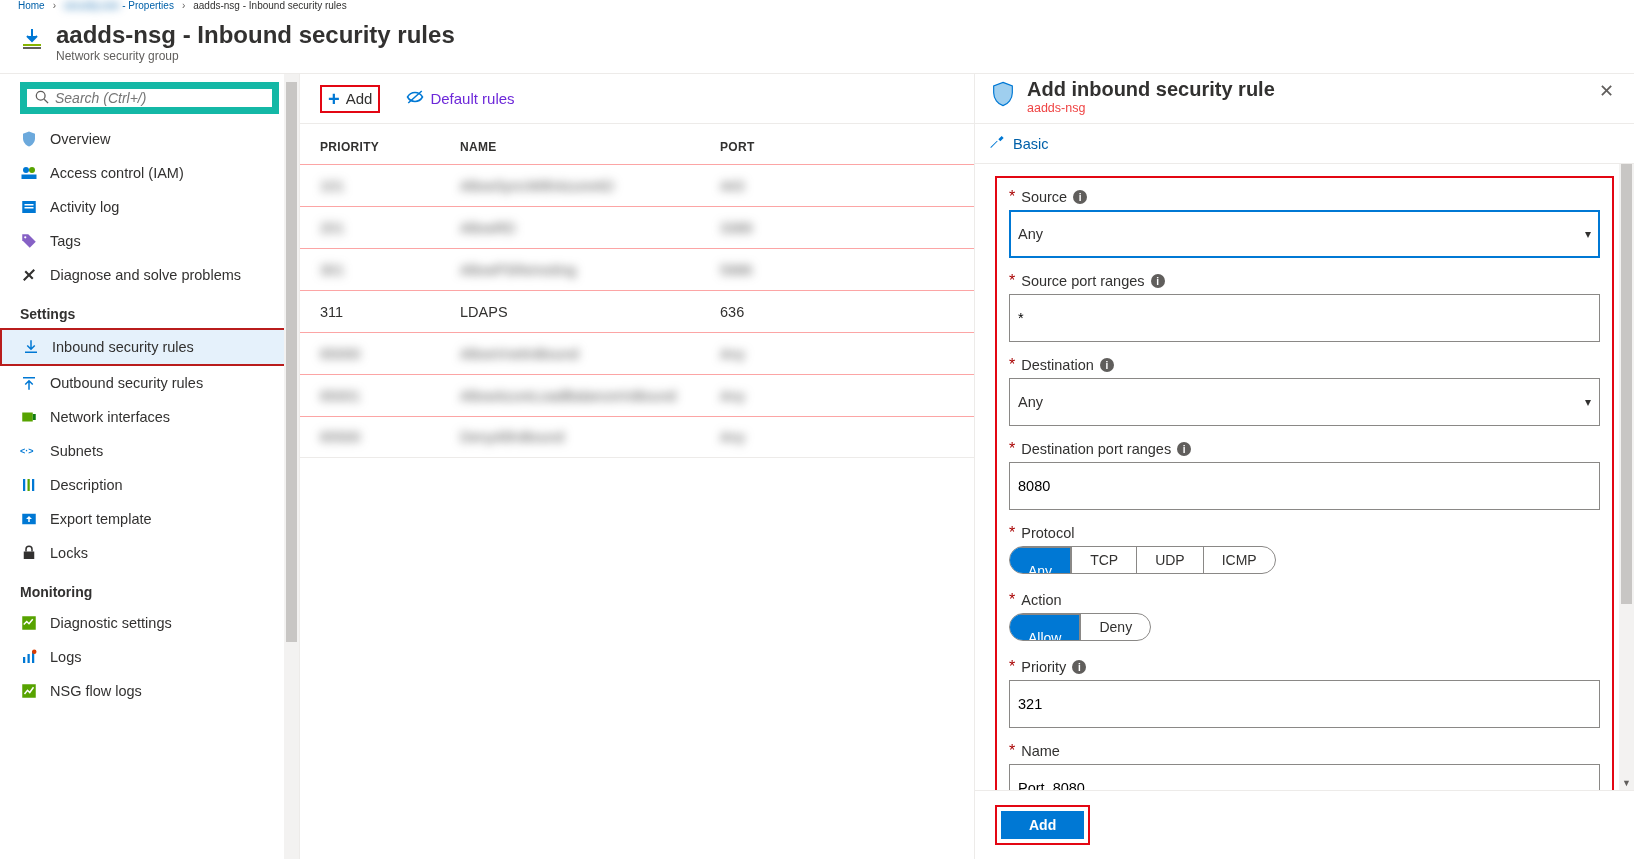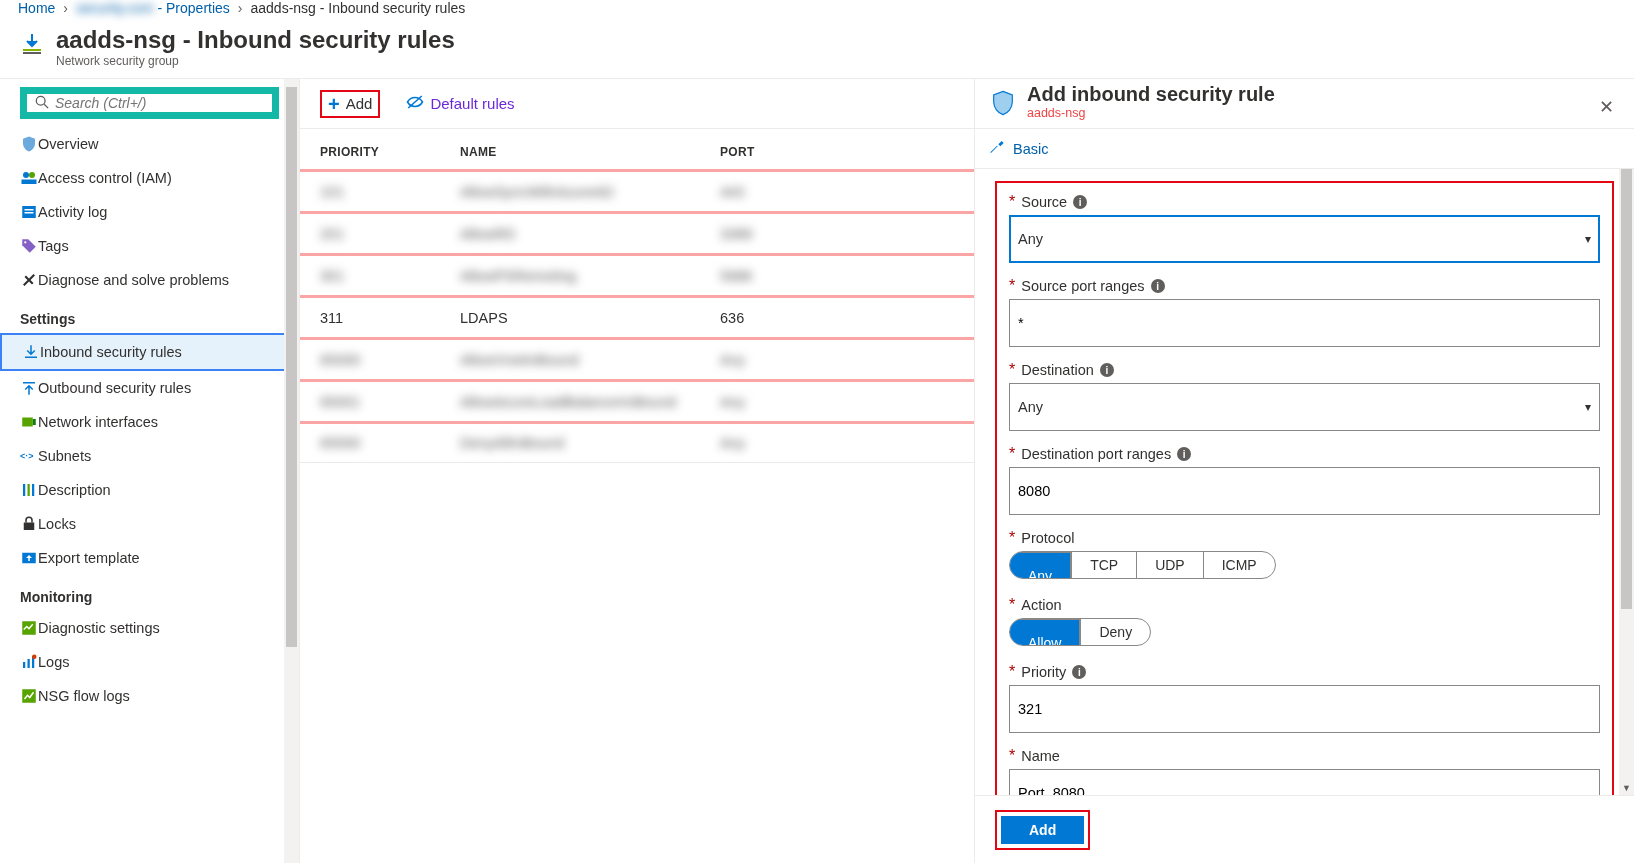--- a/index.html
+++ b/index.html
@@ -1,61 +1,61 @@
 <!DOCTYPE html>
 <html><head>
 <meta charset="utf-8">
 <style>
 * { box-sizing: border-box; margin: 0; padding: 0; font-family: "Segoe UI", Arial, sans-serif; }
 body { width: 1634px; height: 863px; background: #fff; overflow: hidden; position: relative; font-size: 14px; color: #323130; }
 
 
-.breadcrumbs { display: flex; align-items: center; gap: 8px; padding: 0px 0 6px 18px; font-size: 14px; color: #323130; }
+.breadcrumbs { display: flex; align-items: center; gap: 8px; padding: 0px 0 6px 18px; font-size: 10px; color: #323130; }
 .breadcrumbs .bc-link { color: #0060a9; cursor: pointer; }
 .breadcrumbs .bc-sep { color: #605e5c; }
 .breadcrumbs .bc-redacted { filter: blur(4px); color: #0060a9; }
 
 
 .page-header { padding: 4px 0 10px 20px; border-bottom: 1px solid #edebe9; display:flex; align-items:flex-start; gap:12px;}
 .page-header .hicon svg { width:24px; height:24px; margin-top:6px;}
 .page-header h1 { font-size: 24px; font-weight: 600; color:#323130; }
 .page-header .subtitle { font-size: 12px; color: #605e5c; margin-top:0px;}
 
 
 .layout { display: flex; height: calc(100% - 78px); }
 .sidebar { width: 300px; border-right: 1px solid #edebe9; position:relative; padding:8px 0;}
 .sidebar .collapse { position:absolute; right:4px; top:6px; font-size:16px; color:#605e5c; cursor:pointer;}
 .search-wrap { margin: 0 20px 8px 20px; border:7px solid #14b8a6; height:32px; display:flex; align-items:center; padding:0 8px; gap:6px;}
 .search-wrap input { border:none; outline:none; flex:1; font-size:14px; font-style:italic; color:#605e5c; background:transparent;}
-.nav-item { display:flex; align-items:center; padding:8px 20px; cursor:pointer; font-size:14.5px; color:#323130;}
+.nav-item { display:flex; align-items:center; gap:12px; padding:8px 20px; cursor:pointer; font-size:14.5px; color:#323130;}
 .nav-item.selected { background:#e5f1fb; }
 .nav-item .nicon { width:18px; height:18px; display:inline-flex; align-items:center; justify-content:center;}
 .nav-section { padding:14px 20px 6px 20px; font-size:14px; font-weight:600; color:#323130;}
-.sidebar-red { border:2px solid #3b82f6; }
+.sidebar-red { border:2px solid #b91c1c; }
 
 
 .content { flex:1; position:relative; overflow:hidden;}
 .toolbar { display:flex; align-items:center; gap:18px; padding:10px 20px; border-bottom:1px solid #edebe9;}
 .tbtn { display:flex; align-items:center; gap:6px; padding:4px 8px; font-size:15px; cursor:pointer; color:#6d28d9;}
 .tbtn.add { color:#323130;}
 .tbtn.add .plus { color:#0078d4; font-size:20px; font-weight:bold; line-height:1;}
 .tbtn-red { border:2px solid #e30613; padding:2px 6px;}
 .tbtn.default .dicon { color:#0078d4; }
 
 .table-hdr { display:flex; padding:16px 20px 10px 20px; font-size:12px; font-weight:600; color:#323130; letter-spacing:0.3px;}
 .col-pri { width:140px; }
 .col-name { width:260px; }
 .col-port { width:120px; }
-.tr { display:flex; align-items:center; padding:10px 20px; border-top:3px solid #fca5a5; font-size:14.5px; min-height:42px;}
+.tr { display:flex; align-items:center; padding:10px 20px; border-top:1px solid #fca5a5; font-size:14.5px; min-height:42px;}
 .tr.blurred span { filter: blur(5px); color:#555; }
 .tr:last-child { border-bottom:1px solid #edebe9; }
 
 
 .panel { position:absolute; top:0; right:0; width:660px; height:100%; background:#fff; border-left:1px solid #edebe9; display:flex; flex-direction:column;}
-.panel-hdr { display:flex; align-items:flex-end; padding:4px 14px 8px 14px; gap:10px; border-bottom:1px solid #edebe9;}
+.panel-hdr { display:flex; align-items:flex-start; padding:4px 14px 8px 14px; gap:10px; border-bottom:1px solid #edebe9;}
 .panel-hdr .shield svg{ width:28px; height:28px; margin-top:2px;}
 .panel-hdr .titles h2 { font-size:20px; font-weight:600; color:#323130;}
 .panel-hdr .titles .sub { font-size:12.5px; color:#ef4444;}
 .panel-hdr .close { margin-left:auto; font-size:18px; color:#605e5c; cursor:pointer; padding:2px 6px;}
 .panel-top { padding:10px 14px; border-bottom:1px solid #edebe9; display:flex; align-items:center; gap:8px; color:#0060a9; font-size:14.5px;}
 .panel-body { flex:1; overflow:auto; padding:12px 20px 12px 20px; position:relative;}
 .panel-body::-webkit-scrollbar{width:14px;} .panel-body::-webkit-scrollbar-thumb{background:#c8c6c4;}
 .panel-red-box { border:2px solid #e30613; padding:10px 12px 14px 12px; margin-bottom:12px;}
 .fld { margin-bottom:14px; }
 .fld-label { font-size:14.5px; color:#323130; display:flex; align-items:center; gap:6px; margin-bottom:4px;}
@@ -213,34 +213,34 @@
               <rect x="4" y="4" width="3" height="16" fill="#0078d4"></rect>
               <rect x="10" y="4" width="3" height="16" fill="#57a300"></rect>
               <rect x="16" y="4" width="3" height="16" fill="#0078d4"></rect>
             </svg>
           </span>
           <span>Description</span>
         </div>
         <div class="nav-item">
           <span class="nicon">
             <svg width="18" height="18" viewBox="0 0 24 24">
+              <rect x="3" y="5" width="18" height="14" fill="#0078d4"></rect>
+              <path fill="#fff" d="M12 8l4 4h-3v4h-2v-4H8z"></path>
+            </svg>
+          </span>
+          <span>Export template</span>
+        </div>
+        <div class="nav-item">
+          <span class="nicon">
+            <svg width="18" height="18" viewBox="0 0 24 24">
               <rect x="5" y="10" width="14" height="10" fill="#323130"></rect>
               <path fill="none" stroke="#323130" stroke-width="2" d="M8 10V7a4 4 0 018 0v3"></path>
             </svg>
           </span>
           <span>Locks</span>
-        </div>
-        <div class="nav-item">
-          <span class="nicon">
-            <svg width="18" height="18" viewBox="0 0 24 24">
-              <rect x="3" y="5" width="18" height="14" fill="#0078d4"></rect>
-              <path fill="#fff" d="M12 8l4 4h-3v4h-2v-4H8z"></path>
-            </svg>
-          </span>
-          <span>Export template</span>
         </div>
       </div>
     <div class="nav-section">Monitoring</div>
     <div id="nav-monitoring">
         <div class="nav-item">
           <span class="nicon">
             <svg width="18" height="18" viewBox="0 0 24 24">
               <rect x="3" y="3" width="18" height="18" fill="#57a300"></rect>
               <path stroke="#fff" stroke-width="2" fill="none" d="M5 14l4-4 3 3 5-6"></path>
             </svg>

